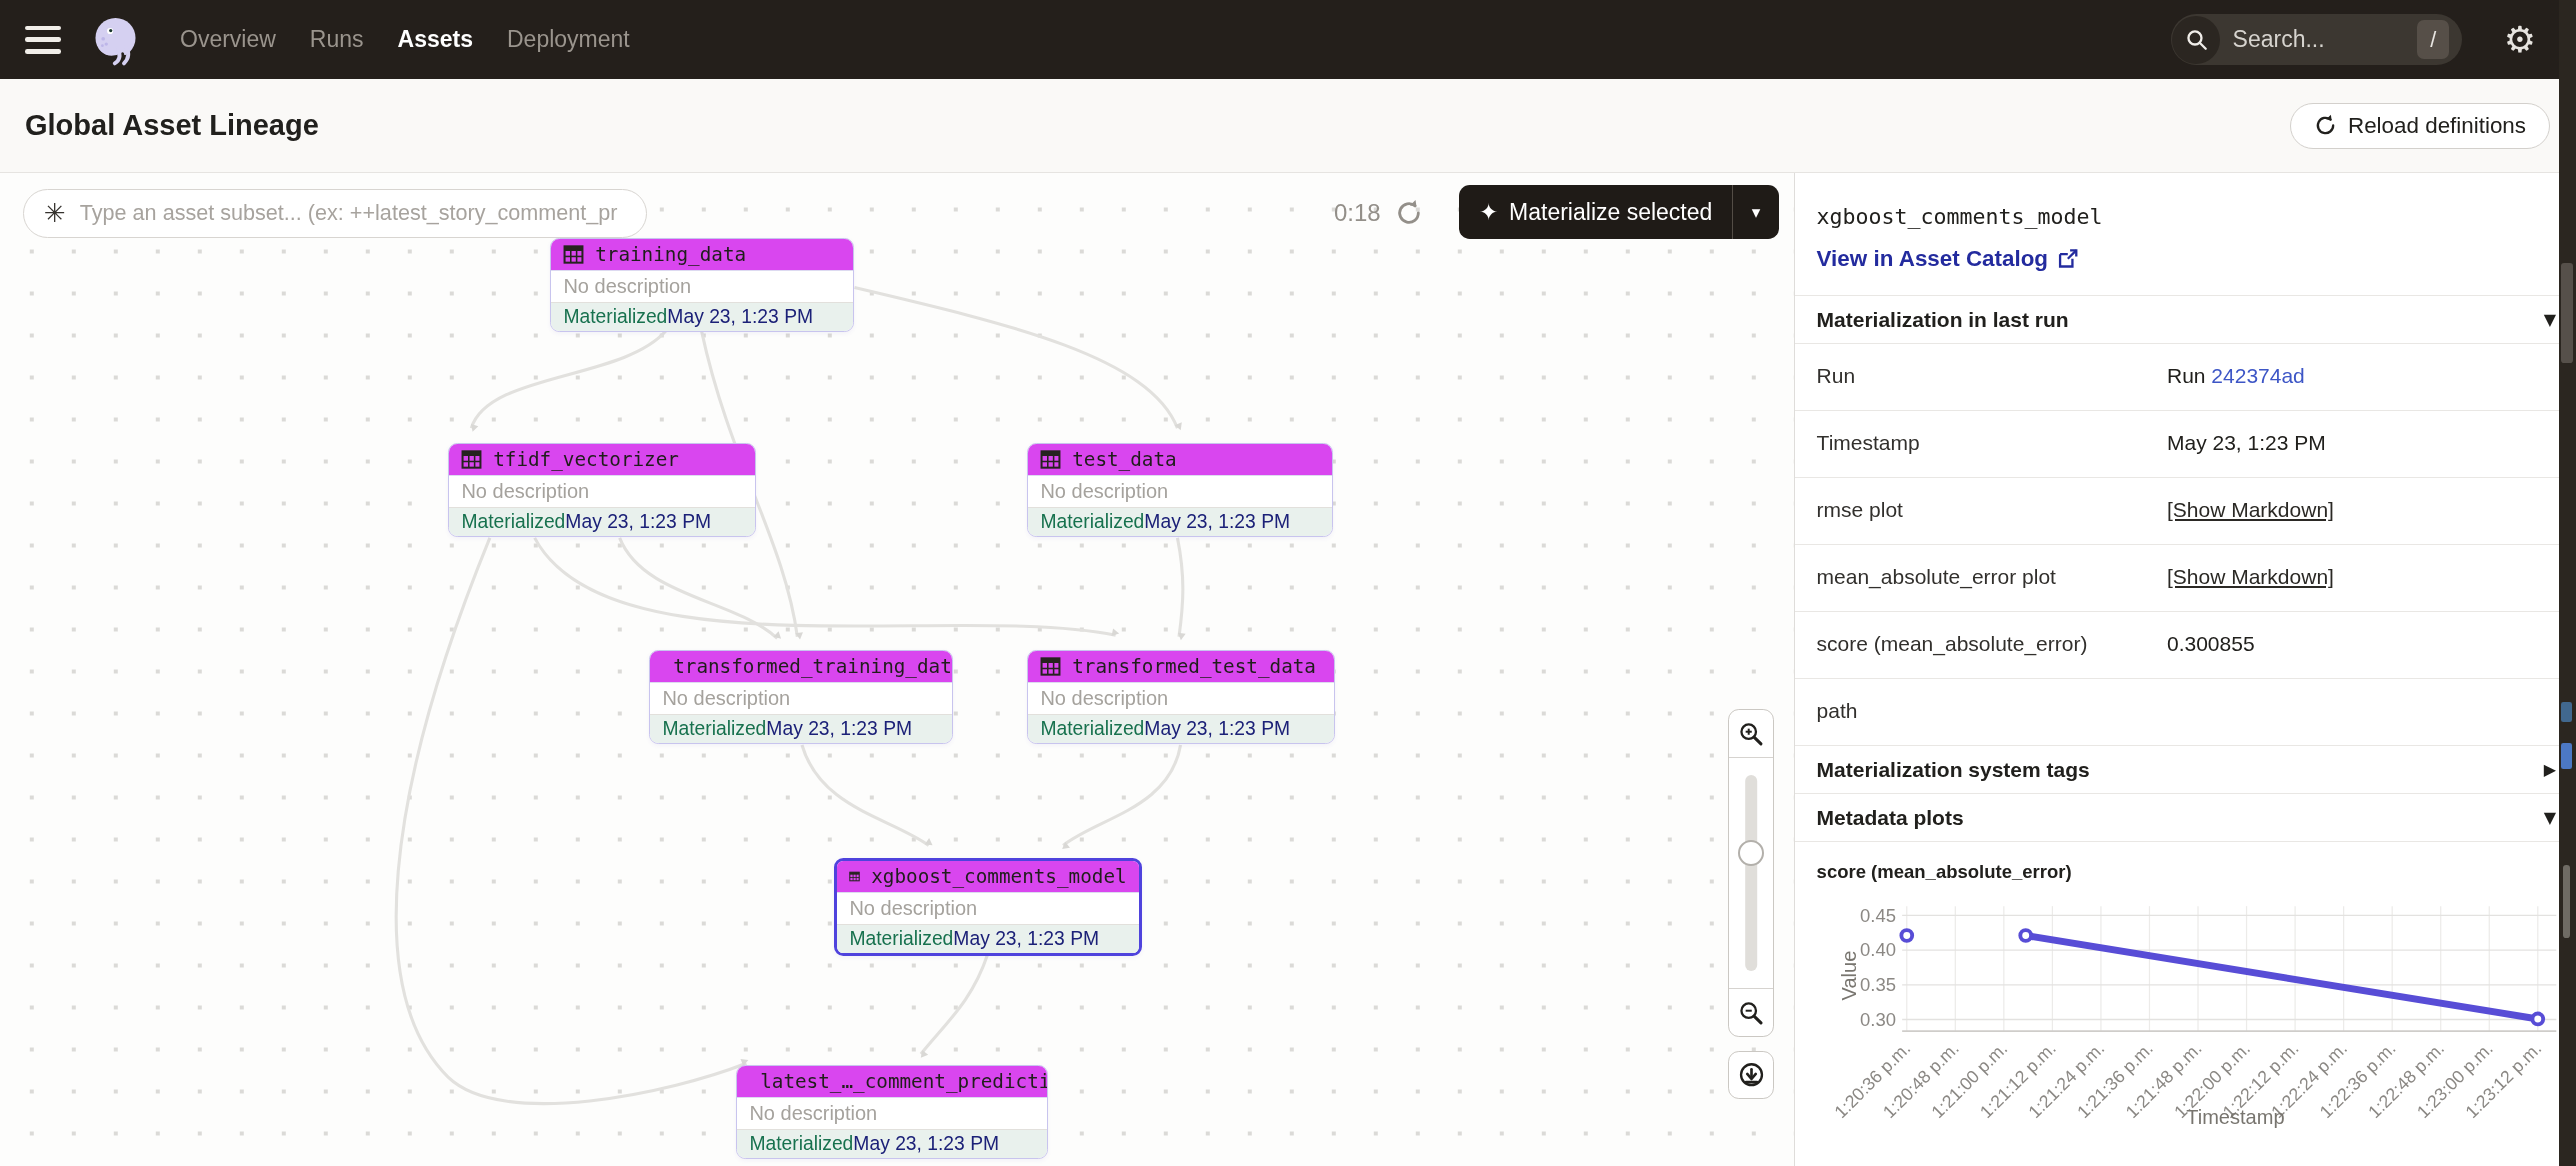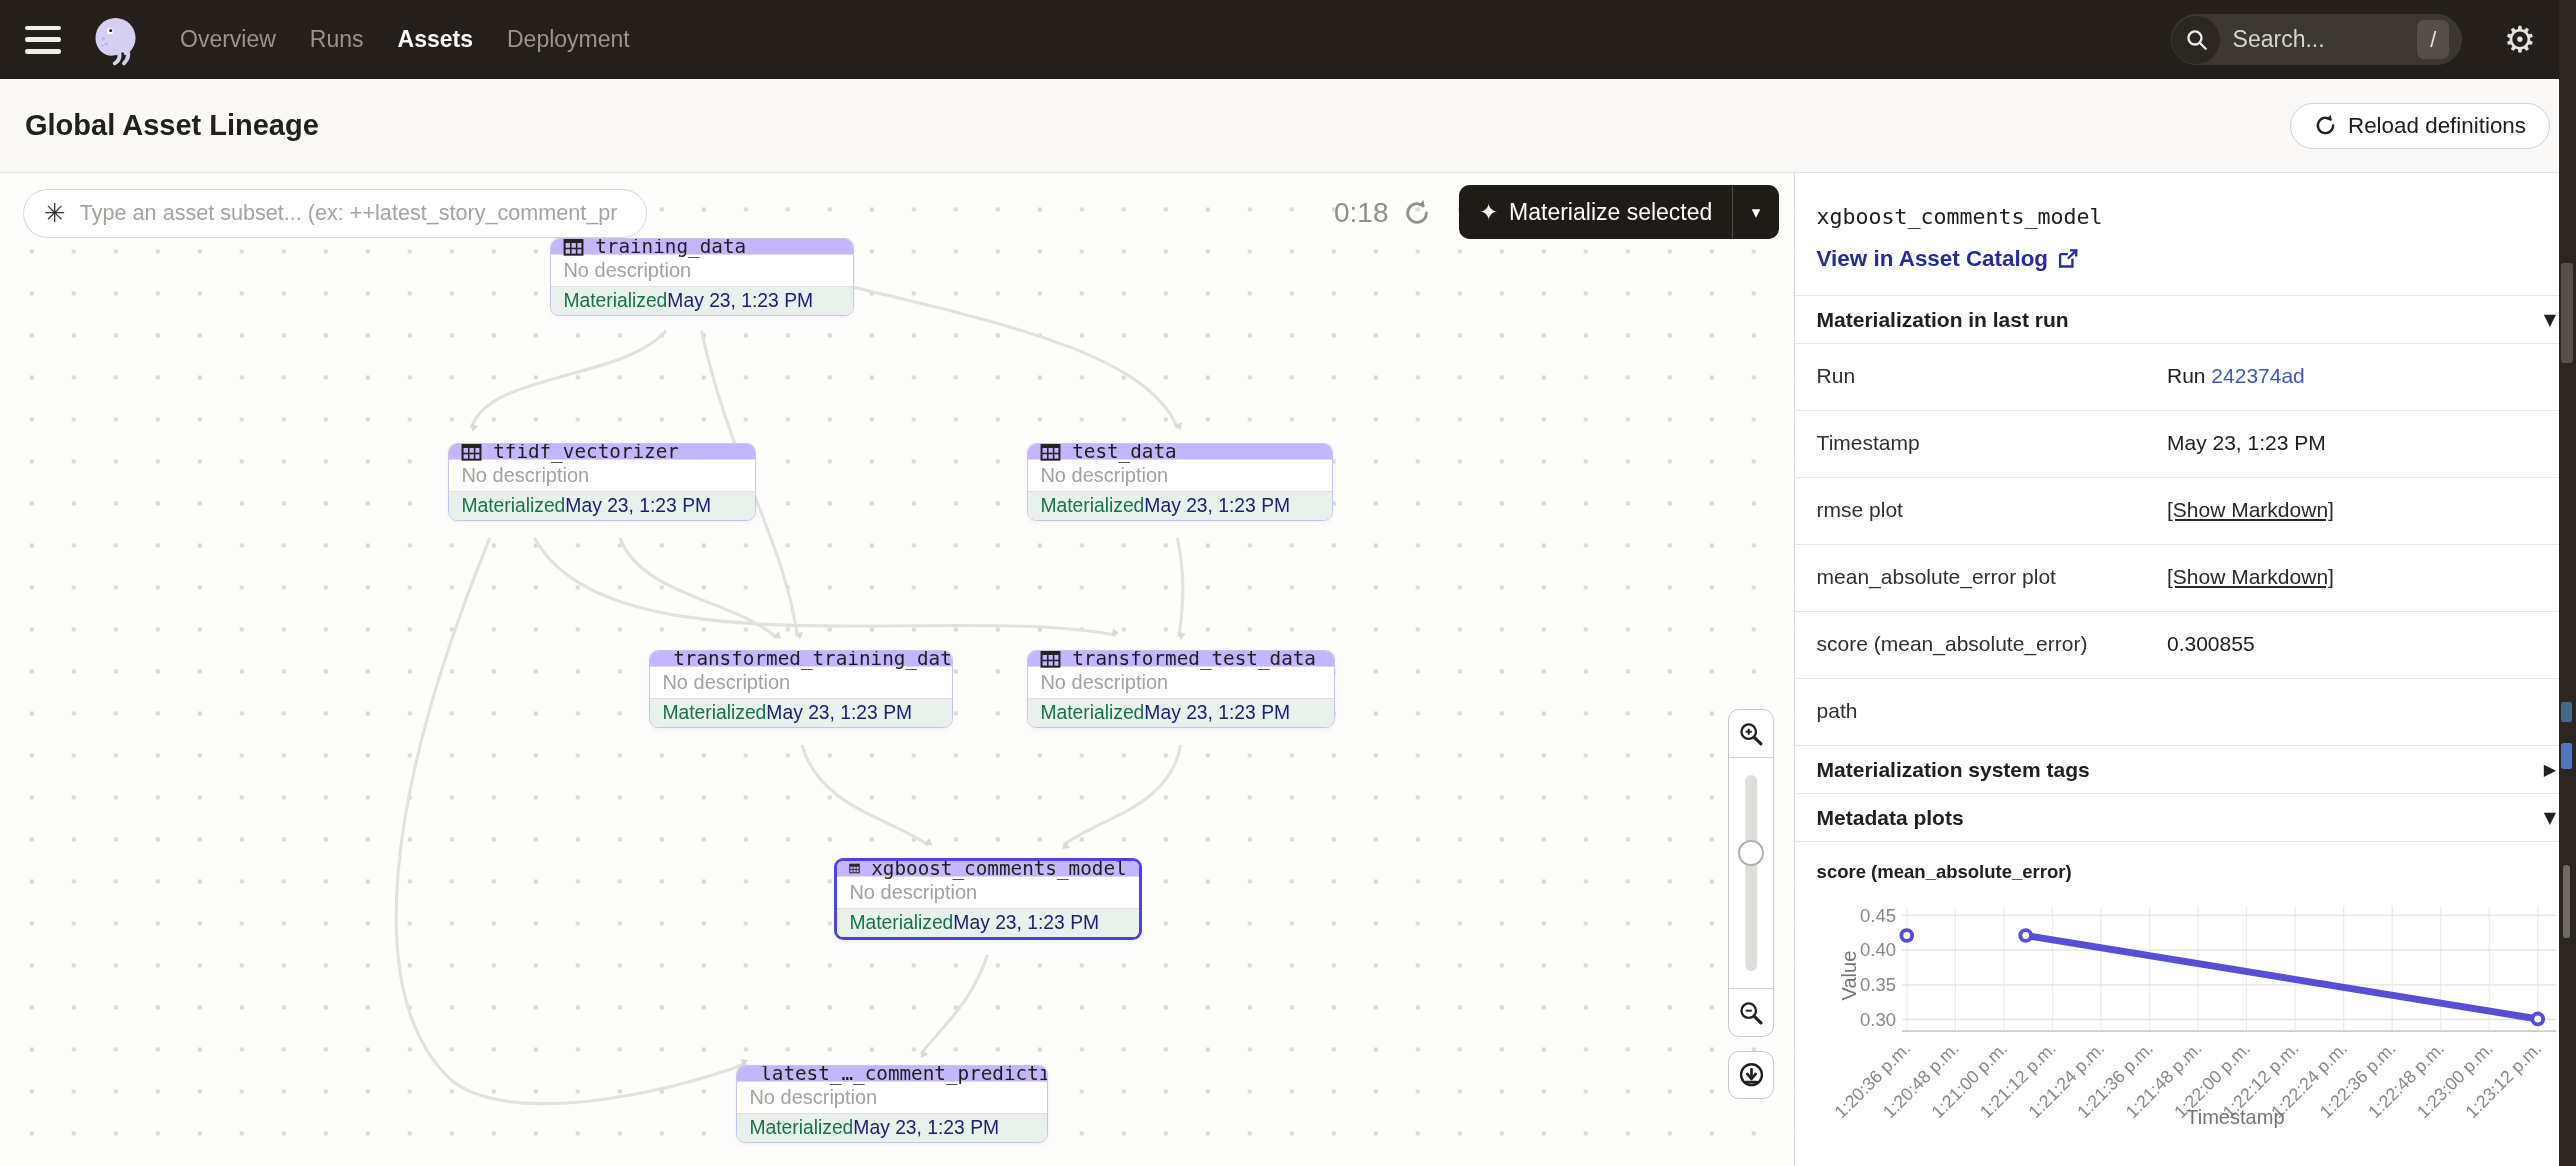--- a/index.html
+++ b/index.html
@@ -41,34 +41,34 @@
             background-image:radial-gradient(circle, #DBDAD7 2.3px, transparent 2.3px);
             background-size:42px 42px; background-position:10.8px 15.5px; }
   .edges { position:absolute; left:0; top:0; width:1794px; height:994px; }
 
   .filterpill { position:absolute; left:23px; top:15.5px; width:624px; height:49px; background:#FFFFFF;
                 border:0.8px solid #D8D5D1; border-radius:25px; display:flex; align-items:center; z-index:10; }
   .filter-icon { font-size:26px; color:#35322E; margin-left:20px; font-family:"DejaVu Sans", sans-serif; }
   .filtertext { font-size:21.6px; color:#A7A39E; margin-left:14px; white-space:nowrap; overflow:hidden; }
   .timer { position:absolute; left:1334px; top:15.5px; height:49px; display:flex; align-items:center; gap:14px;
            z-index:10; }
-  .timertext { font-size:28px; color:#938F89;text-align:center; }
+  .timertext { font-size:24px; color:#938F89;text-align:center; }
   .materialize { position:absolute; left:1459px; top:12.4px; height:54px; background:#1F1B17; border-radius:10.8px;
                  display:flex; align-items:center; color:#fff; z-index:10; cursor:pointer; }
   .mat-main { display:flex; align-items:center; gap:10.8px; padding:0 20px; }
   .mat-sparkle { font-size:23px; font-family:"DejaVu Sans", sans-serif; }
   .mat-label { font-size:23px; font-weight:500; }
   .mat-sep { width:0.8px; height:54px; background:#534D46; }
   .mat-caret { padding:0 18.5px; font-size:17px; font-family:"DejaVu Sans", sans-serif; }
 
   
   .node { position:absolute; background:#FFFFFF; border:1.9px solid #C8C4EE; border-radius:9.3px; overflow:hidden;
           box-shadow:0 1.5px 4.6px rgba(80,70,180,0.06); cursor:pointer; }
   .node.selected { border:3.9px solid #4F43DD; }
-  .node-head { background:#c4b5fd; display:flex; align-items:center; gap:10.8px; padding:6.2px 12.4px; height:16px;
+  .node-head { background:#d946ef; display:flex; align-items:center; gap:10.8px; padding:6.2px 12.4px; height:32px;
                border-bottom:0.8px solid #DDDAF0;text-align:right; }
   .node-name { font-family:"DejaVu Sans Mono", monospace; font-size:19.3px; color:#201E1B; white-space:nowrap; }
   .node-desc { padding:6.2px 12.4px; height:31px; font-size:20px; color:#A5A29D; display:flex; align-items:center; }
   .node-foot { background:#E9F1ED; border-top:0.8px solid #E2E0DC; height:29px; padding:0 12.4px; display:flex;
                align-items:center; justify-content:flex-start; }
   .node-status { font-size:19.3px; color:#17714E; }
   .node-time { font-size:19.3px; color:#1C2178; }
 
   
   .zoomctl { position:absolute; left:1728px; top:536px; width:46px; height:328px; background:#FFFFFF;

